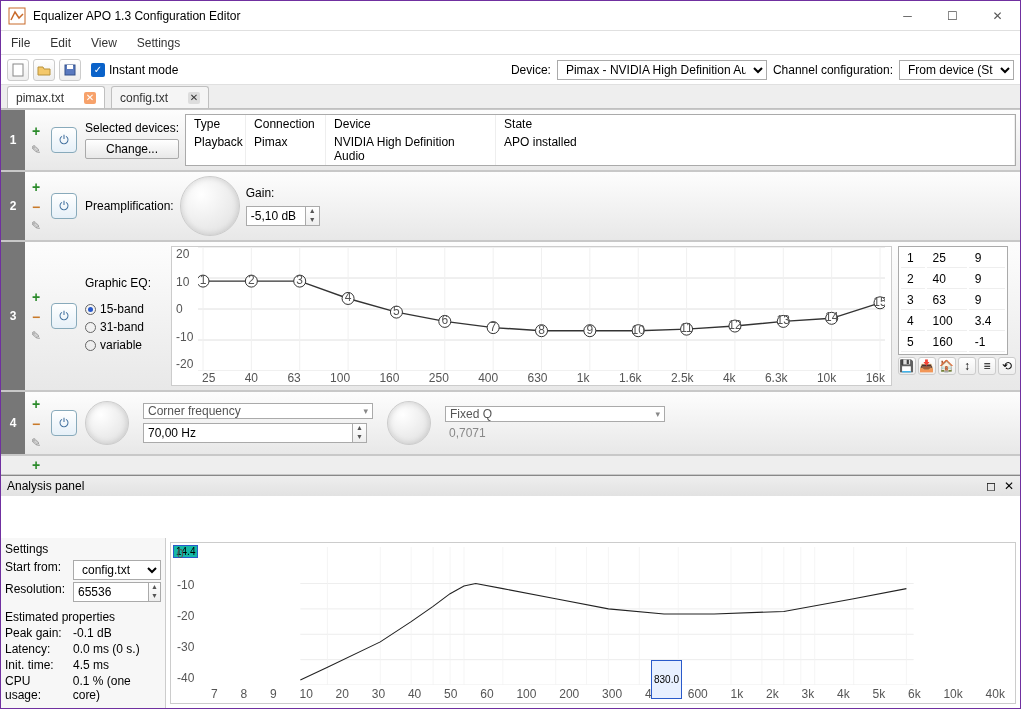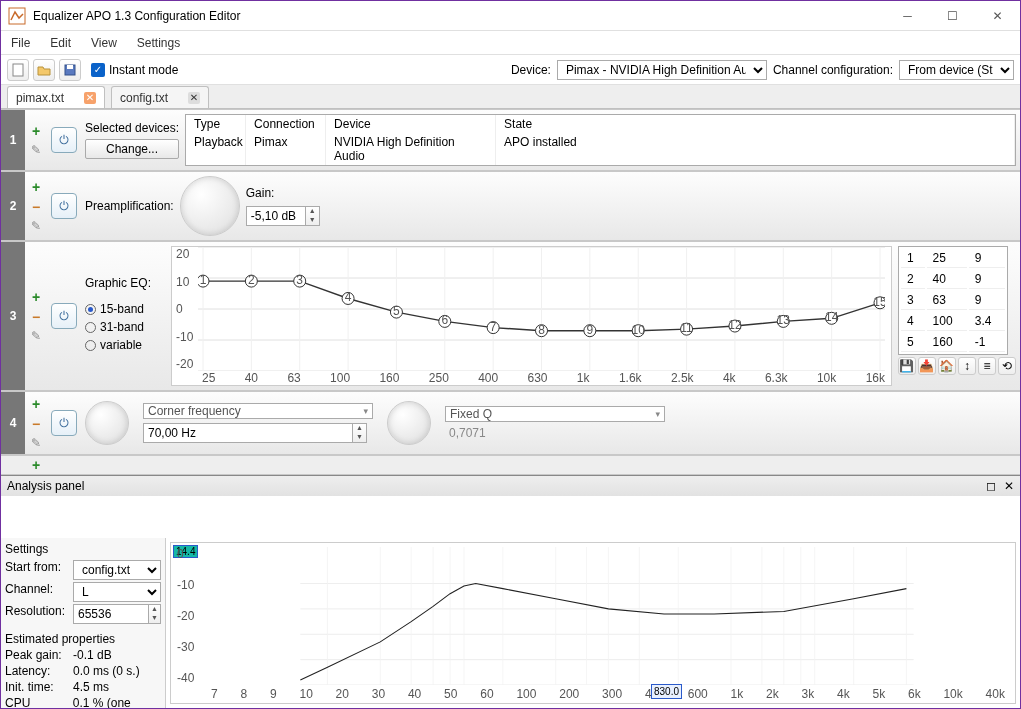--- a/index.html
+++ b/index.html
@@ -52,21 +52,21 @@
 .settings-col .srow .lab{ width:64px; }
 .analysis-chart { flex:1; border:1px solid #ccc; margin:4px; background:#fff; position:relative;}
 .stepper { display:flex; }
 .stepper input { width:60px; height:20px; border:1px solid #aaa; padding:0 4px; }
 .stepper .spin { width:14px; height:20px; border:1px solid #aaa; border-left:none; display:flex; flex-direction:column; background:linear-gradient(#fff,#eee);}
 .stepper .spin div{ flex:1; font-size:7px; text-align:center; color:#555;}
 .mini-toolbar{display:flex; gap:2px; margin-top:2px;}
 .mini-toolbar .tbtn{width:18px;height:18px;}
 .subsel{flex:1; height:20px; border:1px solid #aaa; background:#fff; padding:0 4px; display:flex; align-items:center; justify-content:space-between; color:#555;}
 .subsel .chev{font-size:9px;color:#888;}
-.freqmark{position:absolute; bottom:4px; left:480px; border:1px solid #2a5aca; background:#e8f0ff; font-size:10px; padding:1px 2px;}
+.freqmark{position:absolute; bottom:4px; left:480px; border:1px solid #2a5aca; background:#e8f0ff; font-size:10px; padding:13px 2px;}
 .topleftmark{position:absolute; top:2px; left:2px; border:1px solid #2a5aca; background:#14b8a6; font-size:10px; padding:0 2px;}
 .eq-ylabels{position:absolute; left:4px; top:0; bottom:14px; display:flex; flex-direction:column; justify-content:space-between; font-size:10px; color:#555;}
 .eq-xlabels{position:absolute; left:30px; right:6px; bottom:0; display:flex; justify-content:space-between; font-size:10px; color:#555;}
 .an-ylabels{position:absolute; left:6px; top:4px; bottom:18px; display:flex; flex-direction:column; justify-content:space-between; font-size:10px; color:#555;}
 .an-xlabels{position:absolute; left:40px; right:10px; bottom:2px; display:flex; justify-content:space-between; font-size:10px; color:#555;}
 </style>
 </head>
 <body>
 
 <div class="titlebar">
@@ -389,24 +389,20 @@
     <span>✕</span>
   </div>
   <div class="analysis-body">
     <div class="settings-col">
       <span style="font-weight:400;margin-bottom:2px;">Settings</span>
       <div class="srow">
           <span class="lab">Start from:</span>
           <select style="flex:1;"><option>config.txt</option></select>
         </div>
       <div class="srow">
-          <span class="lab">Channel:</span>
-          <select style="flex:1;"><option>L</option></select>
-        </div>
-      <div class="srow">
           <span class="lab">Resolution:</span>
         <div class="stepper" style="flex:1;">
           <input style="width: 100%;" value="65536">
           <div class="spin">
               <div>▲</div>
               <div>▼</div>
             </div>
         </div>
       </div>
       <span style="margin-top:6px;">Estimated properties</span>

